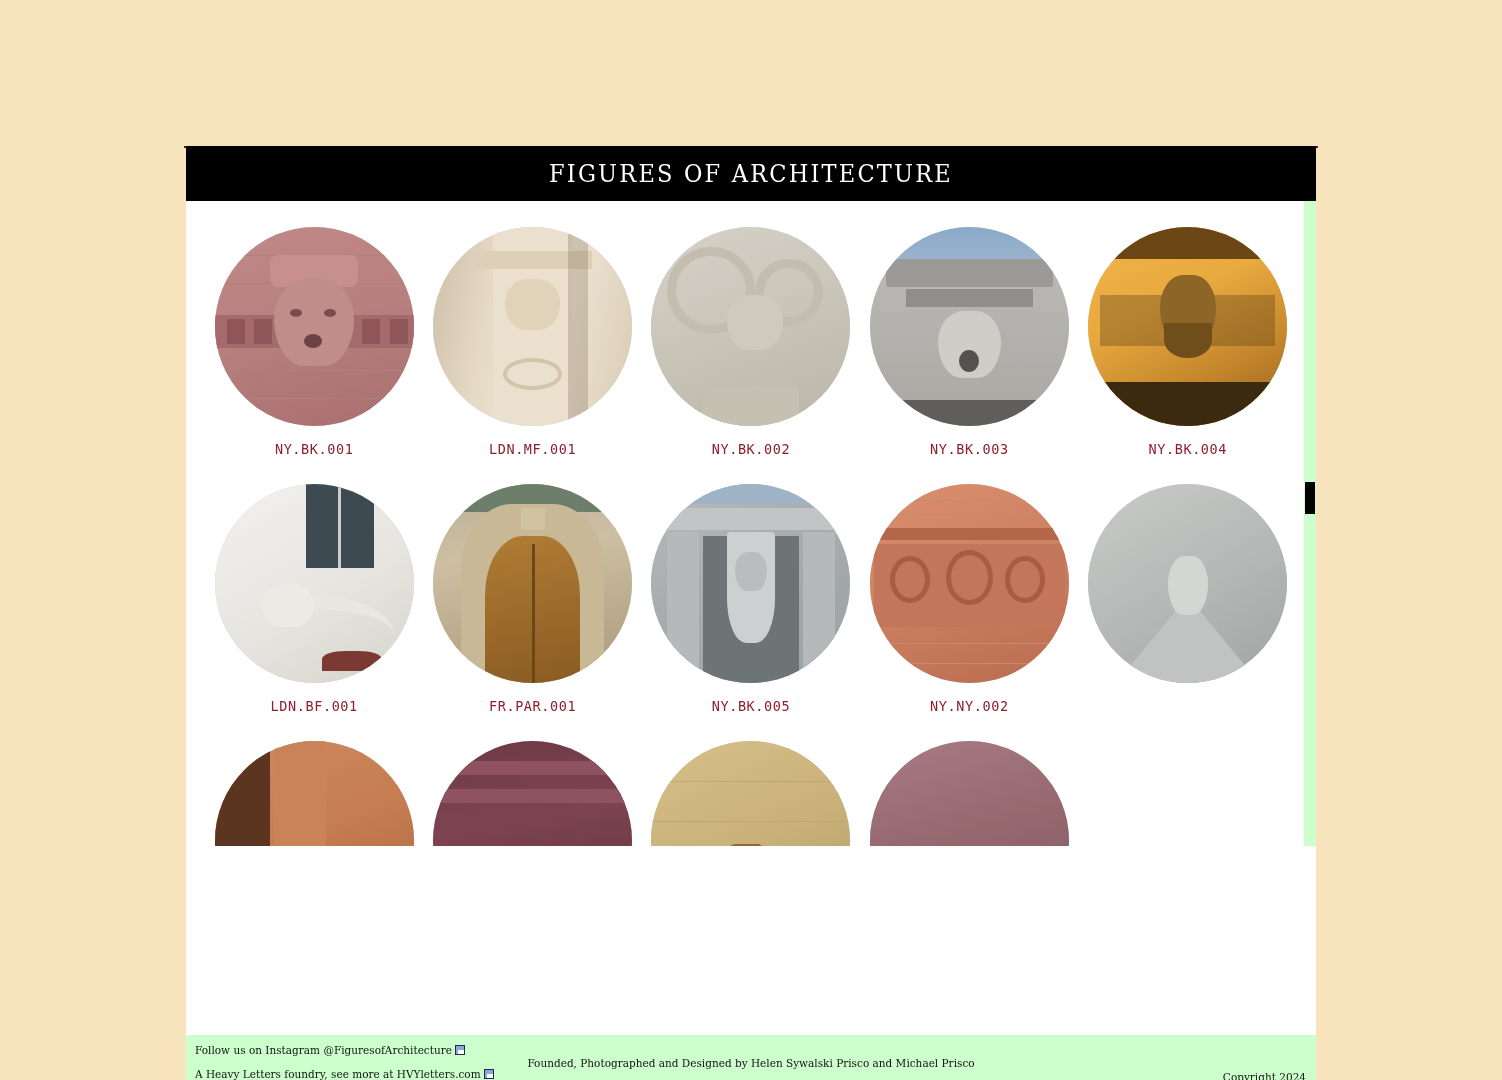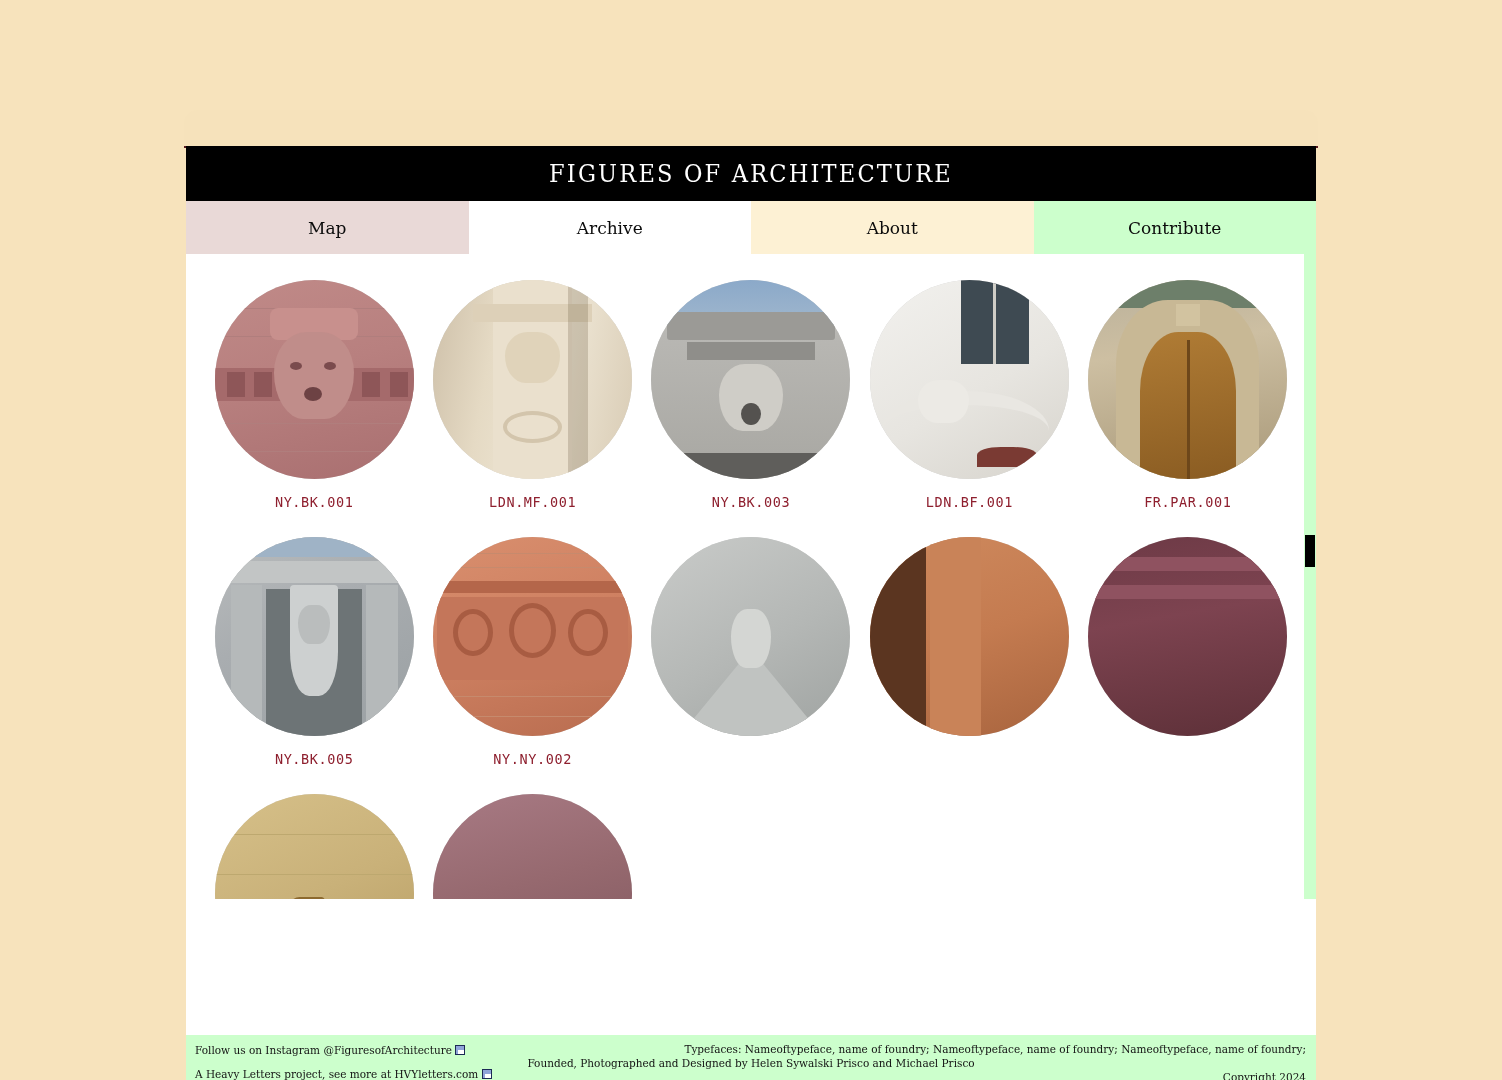--- a/index.html
+++ b/index.html
@@ -311,26 +311,20 @@
 <div id="browser-window">
 
   <div id="browser-chrome"></div>
 
   <div id="page-viewport">
 
     <div id="site-header">
       <div id="site-title">FIGURES OF ARCHITECTURE</div>
     </div>
 
-    <nav id="main-nav">
-      <div class="nav-tab pink">Map</div>
-      <div class="nav-tab white">Archive</div>
-      <div class="nav-tab cream">About</div>
-      <div class="nav-tab mint">Contribute</div>
-    </nav>
 
 
     <div id="archive-scroll">
       <div id="archive-grid">
 
         <div class="archive-item">
           <div class="thumb">
               <div class="scene s1">
             <div class="mortar" style="top:14%"></div>
                 <div class="mortar" style="top:28%"></div>
@@ -357,34 +351,57 @@
             <div class="col"></div>
                 <div class="lintel"></div>
             <div class="face-blob hd"></div>
                 <div class="oval"></div>
                 <div class="shadow"></div>
           </div>
             </div>
           <div class="archive-label">LDN.MF.001</div>
         </div>
 
+        <div class="archive-item">
+          <div class="thumb">
+              <div class="scene s3">
+            <div class="scroll sc1"></div>
+                <div class="scroll sc2"></div>
+            <div class="face-blob hd"></div>
+                <div class="base"></div>
+          </div>
+            </div>
+          <div class="archive-label">NY.BK.002</div>
+        </div>
 
         <div class="archive-item">
           <div class="thumb">
               <div class="scene s4">
             <div class="frieze"></div>
                 <div class="shelf"></div>
             <div class="face-blob hd"></div>
                 <div class="mouth"></div>
                 <div class="blkbar"></div>
           </div>
             </div>
           <div class="archive-label">NY.BK.003</div>
         </div>
 
+        <div class="archive-item">
+          <div class="thumb">
+              <div class="scene s5">
+            <div class="dark1"></div>
+                <div class="panel"></div>
+            <div class="face-blob hd"></div>
+                <div class="beard"></div>
+                <div class="dark2"></div>
+          </div>
+            </div>
+          <div class="archive-label">NY.BK.004</div>
+        </div>
 
 
         <div class="archive-item">
           <div class="thumb">
               <div class="scene s7">
             <div class="win"></div>
                 <div class="winmull"></div>
             <div class="arch"></div>
                 <div class="face-blob hd"></div>
                 <div class="red"></div>
@@ -483,22 +500,21 @@
         <div id="scrollbar-thumb"></div>
       </div>
     </div>
 
     <footer id="site-footer">
       <div class="foot-left" id="foot-instagram">
         <span>Follow us on Instagram @FiguresofArchitecture</span>
         <span class="link-icon"></span>
       </div>
       <div class="foot-left" id="foot-heavy">
-        <span>A Heavy Letters project, see more at HVYletters.com</span>
+        <span>A Heavy Letters foundry, see more at HVYletters.com</span>
         <span class="link-icon"></span>
       </div>
-      <div class="foot-right" id="foot-typefaces">Typefaces: Nameoftypeface, name of foundry; Nameoftypeface, name of foundry; Nameoftypeface, name of foundry;</div>
       <div class="foot-center" id="foot-founded">Founded, Photographed and Designed by Helen Sywalski Prisco and Michael Prisco</div>
       <div class="foot-right" id="foot-copyright">Copyright 2024</div>
     </footer>
 
   </div>
 </div>
 
 </body></html>

